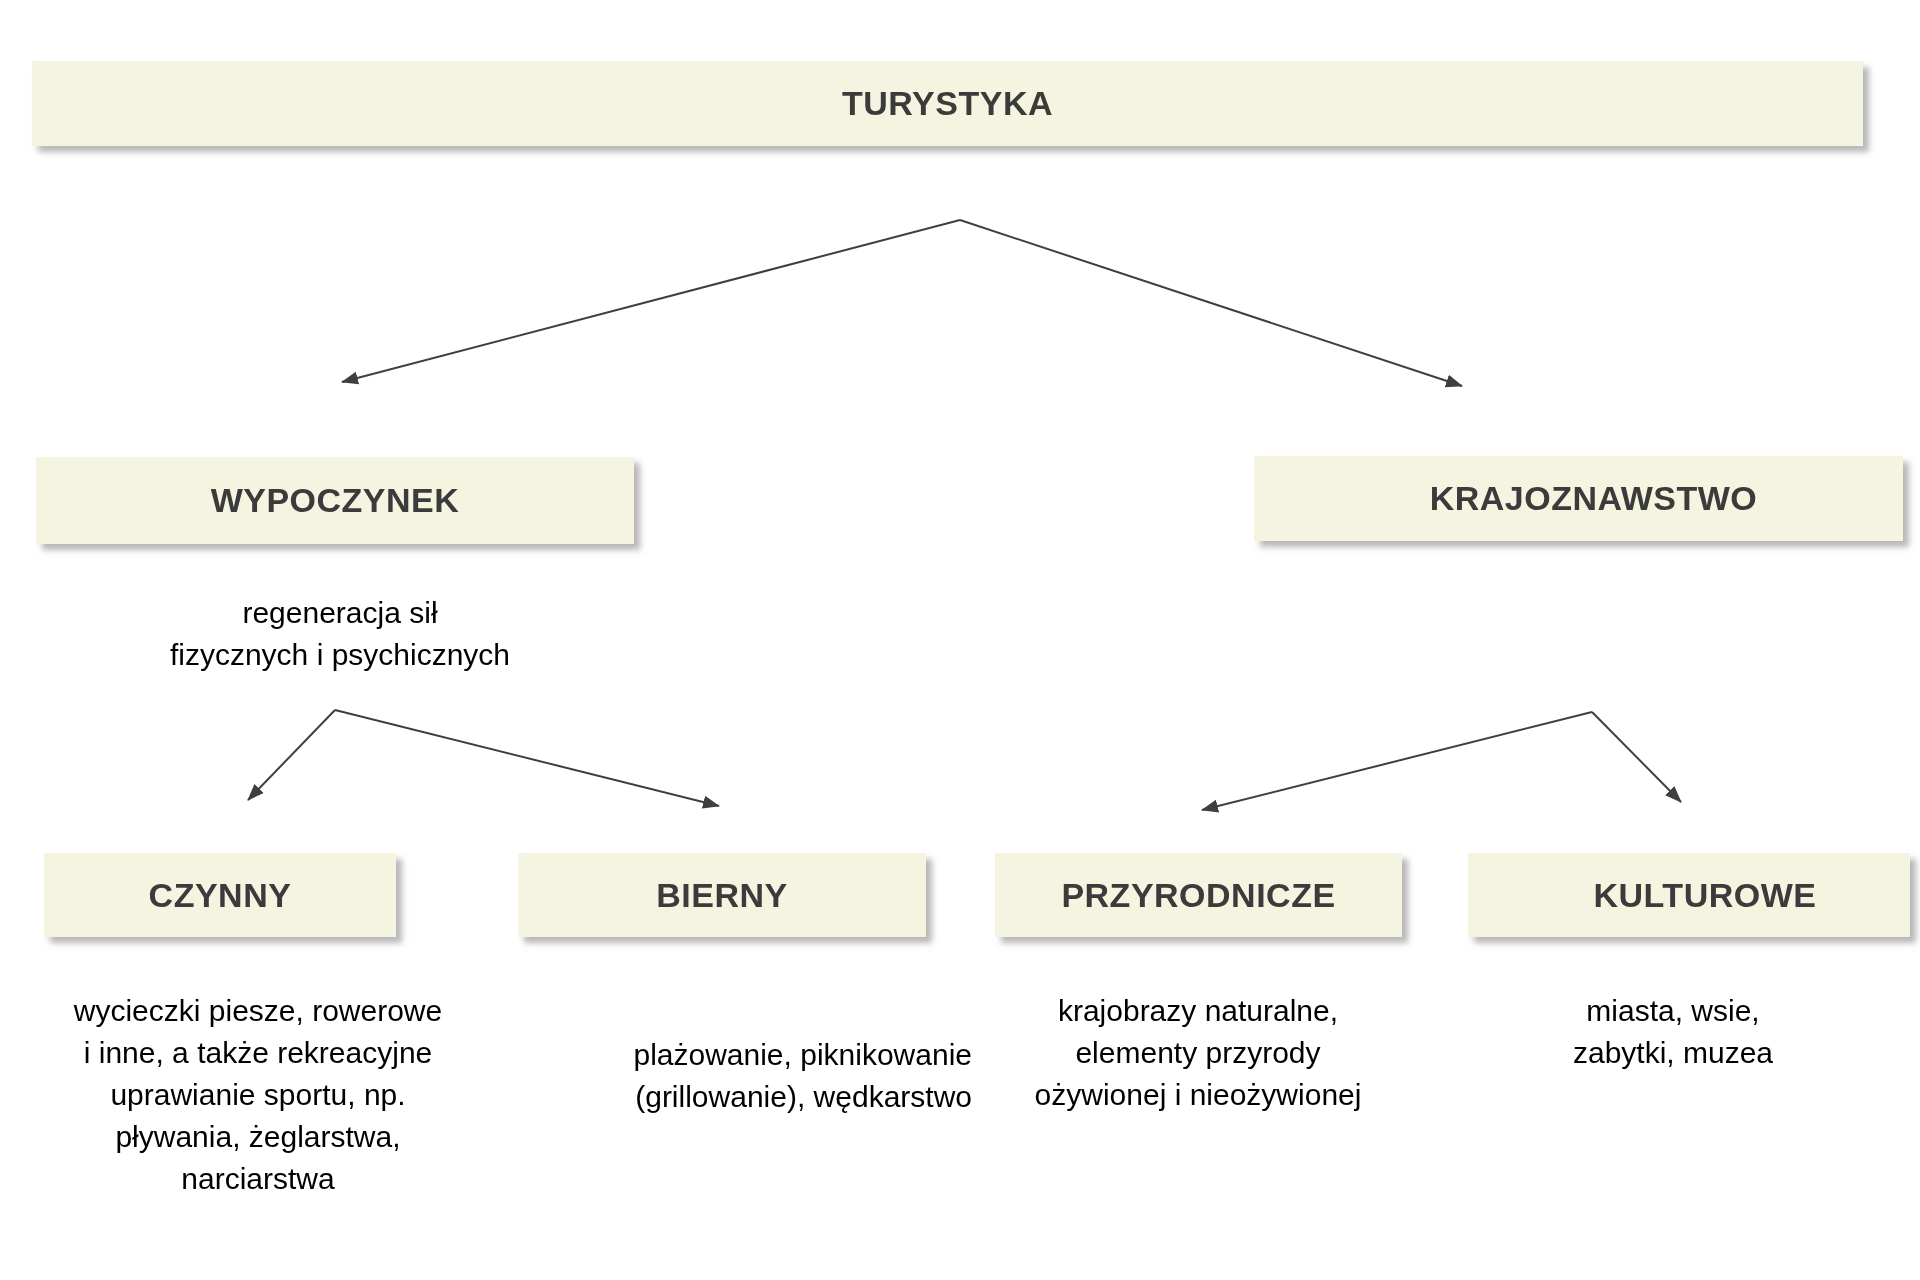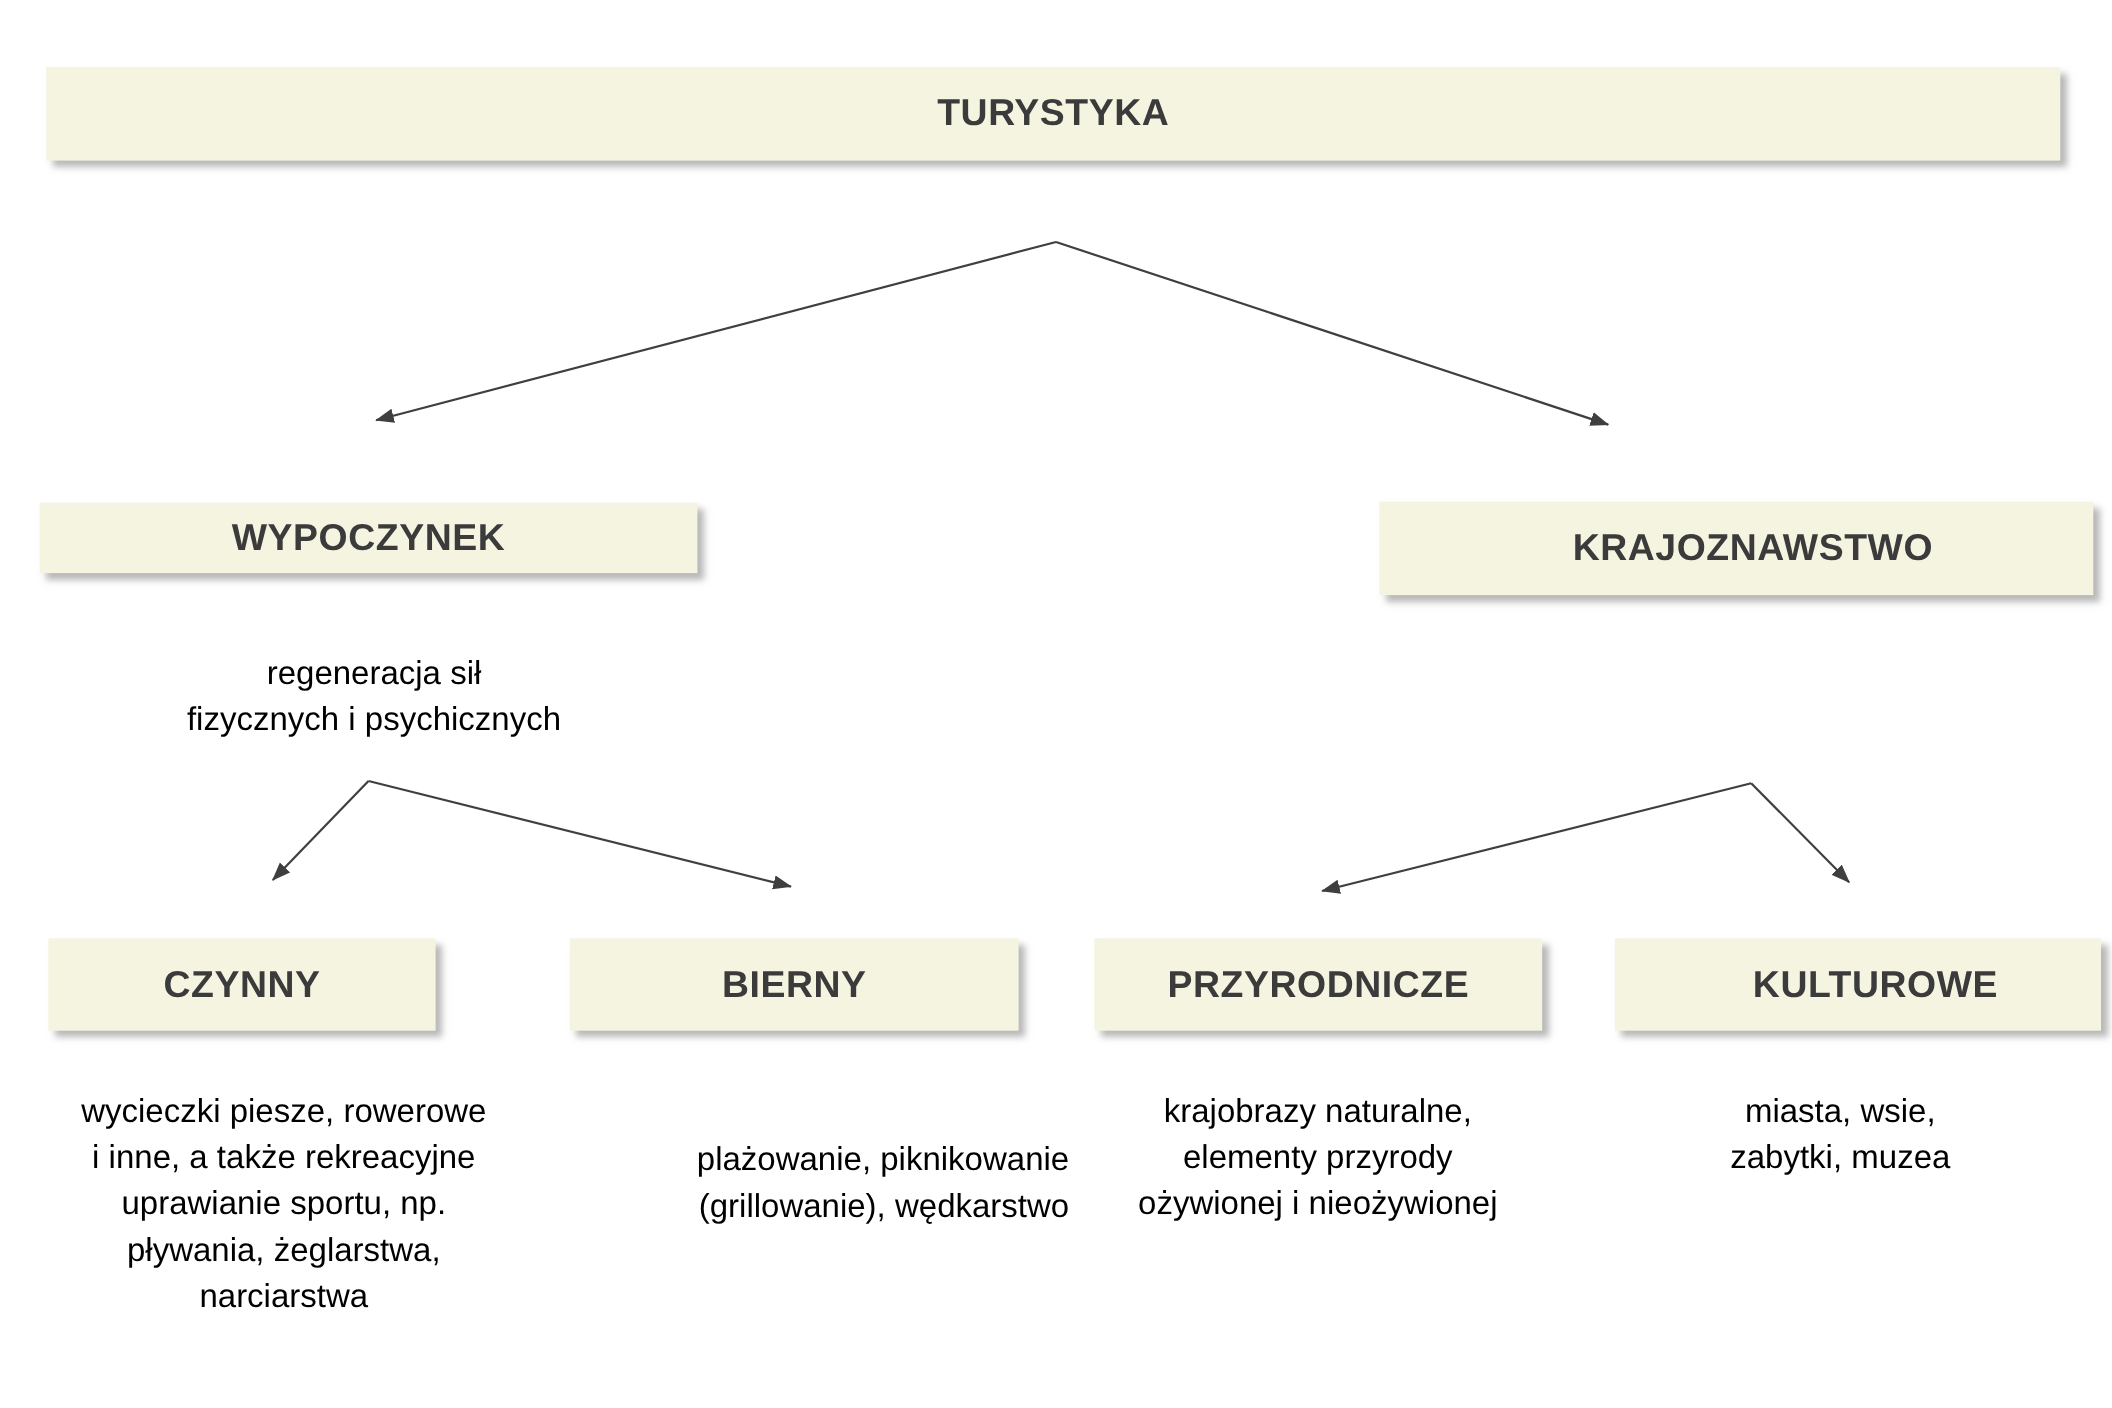--- a/index.html
+++ b/index.html
@@ -40,22 +40,22 @@
   .desc {
     position: absolute;
     color: #000000;
     font-size: 30px;
     font-weight: 300;
     line-height: 42px;
     text-align: center;
     white-space: pre-line;
   }
   
-  #n-turystyka     { left: 42px;   top: 61px;  width: 1831px; height: 85px; }
-  #n-wypoczynek    { left: 36px;   top: 457px; width: 598px;  height: 64px; text-align: right; }
+  #n-turystyka     { left: 32px;   top: 61px;  width: 1831px; height: 85px; }
+  #n-wypoczynek    { left: 36px;   top: 457px; width: 598px;  height: 87px; text-align: right; }
   #n-krajoznawstwo { left: 1254px; top: 456px; width: 619px;  height: 85px; padding-left: 30px; }
   #n-czynny        { left: 44px;   top: 853px; width: 352px;  height: 84px; }
   #n-bierny        { left: 518px;  top: 853px; width: 408px;  height: 84px; }
   #n-przyrodnicze  { left: 995px;  top: 853px; width: 407px;  height: 84px; }
   #n-kulturowe     { left: 1468px; top: 853px; width: 410px;  height: 84px; padding-left: 32px; }
   
   #d-wypoczynek    { left: 40px;   top: 592px; width: 600px; }
   #d-krajoznawstwo { left: 1292px; top: 592px; width: 600px; }
   #d-czynny        { left: 8px;    top: 990px; width: 500px; }
   #d-bierny        { left: 472px;  top: 1034px; width: 500px; text-align: right; }

